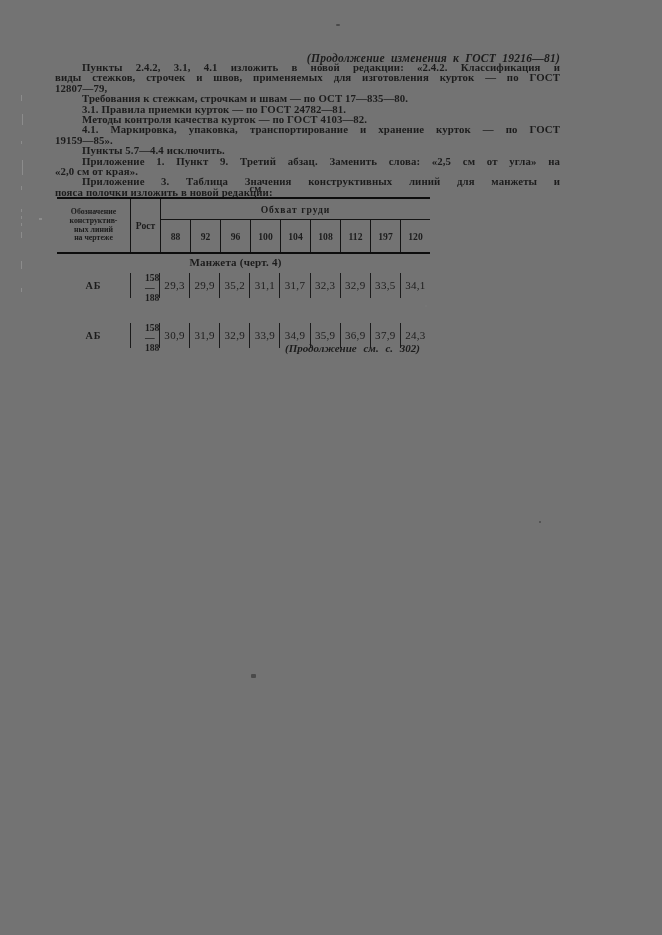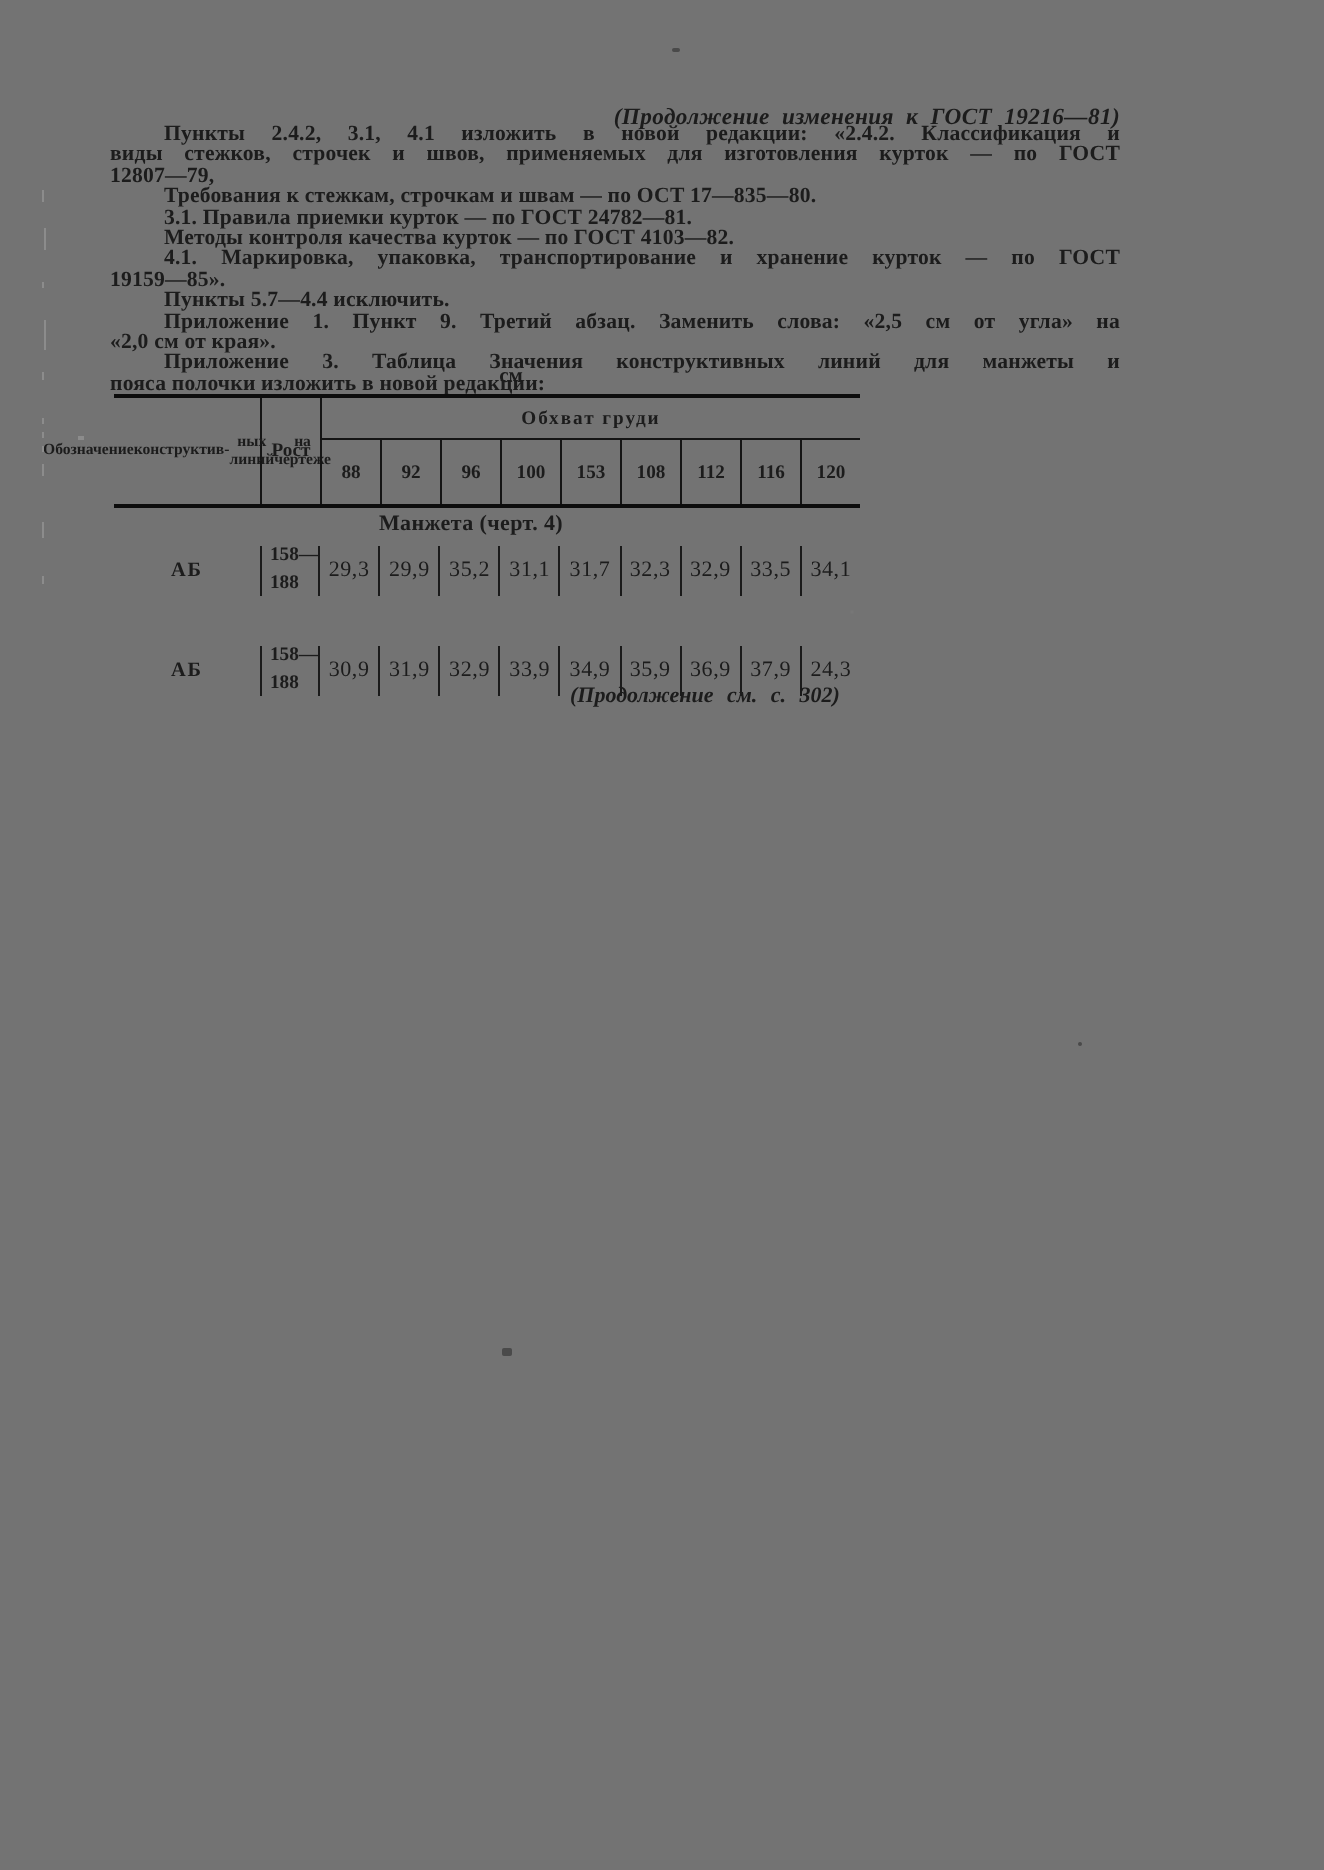--- a/index.html
+++ b/index.html
@@ -37,21 +37,21 @@
   }
 
   
   .size-table{
     position:absolute;top:197px;left:57px;width:373px;
     border-top:2.6px solid #0d0d0d;border-bottom:2.6px solid #0d0d0d;
     display:flex;box-sizing:border-box;
   }
   .col-designation{
     width:73px;border-right:1.3px solid #141414;
-    display:flex;flex-direction:row;align-items:center;justify-content:center;
+    display:flex;flex-direction:column;align-items:center;justify-content:center;
     font-size:7.8px;line-height:8.8px;text-align:center;font-weight:600;
   }
   .col-rost{
     width:29px;border-right:1.3px solid #141414;
     display:flex;align-items:center;justify-content:center;
     font-size:9.6px;font-weight:600;
   }
   .col-group{flex:1;display:flex;flex-direction:column;}
   .group-label{
     height:20px;display:flex;align-items:center;justify-content:center;
@@ -79,21 +79,21 @@
   }
   .data-row.r1{top:270px;height:30px;}
   .data-row.r2{top:320px;height:30px;}
   .dcell{
     height:25px;display:flex;align-items:center;justify-content:center;
     border-left:1.4px solid #1a1a1a;box-sizing:border-box;
   }
   .dcell.designation{width:73px;border-left:none;font-weight:bold;font-size:10.2px;letter-spacing:1px;}
   .dcell.rost{
     width:29px;flex-direction:column;align-items:flex-start;justify-content:space-between;
-    font-size:9.6px;line-height:10.2px;font-weight:600;padding-left:4px;
+    font-size:9.6px;line-height:10.2px;font-weight:600;padding-left:14px;
   }
   .dcell.value{flex:1;font-size:11px;font-weight:400;letter-spacing:.3px;}
 
   
   .continuation-note{
     position:absolute;top:342px;left:285px;
     font-style:italic;font-weight:bold;font-size:11px;word-spacing:4px;
   }
 
   
@@ -133,24 +133,24 @@
       <div>на чертеже</div>
     </div>
     <div class="col-rost">Рост</div>
     <div class="col-group">
       <div class="group-label">Обхват груди</div>
       <div class="size-cells">
         <div class="size-cell">88</div>
         <div class="size-cell">92</div>
         <div class="size-cell">96</div>
         <div class="size-cell">100</div>
-        <div class="size-cell">153</div>
+        <div class="size-cell">104</div>
         <div class="size-cell">108</div>
         <div class="size-cell">112</div>
-        <div class="size-cell">116</div>
+        <div class="size-cell">197</div>
         <div class="size-cell">120</div>
       </div>
     </div>
   </div>
 
   <div class="section-title s1">Манжета (черт. 4)</div>
 
   <div class="data-row r1">
     <div class="dcell designation">АБ</div>
     <div class="dcell rost">

